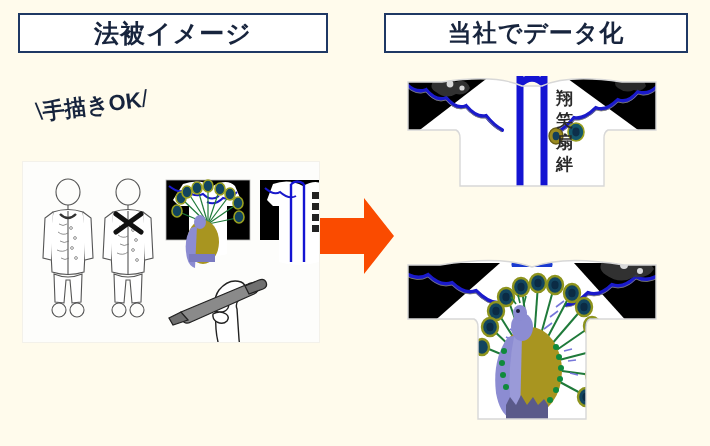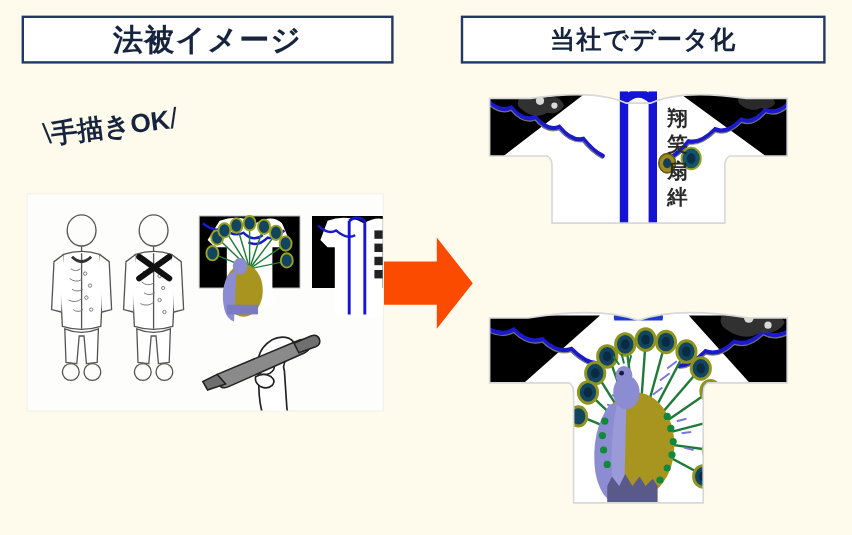--- a/index.html
+++ b/index.html
@@ -22,21 +22,21 @@
   }
   .hdr span{
     color:#17243d;
     font-weight:bold;
     letter-spacing:1px;
     white-space:nowrap;
   }
   #hdr-left{left:18px;top:13px;width:310px;height:40px;}
   #hdr-left span{font-size:25px;}
   #hdr-right{left:384px;top:13px;width:304px;height:40px;}
-  #hdr-right span{font-size:21px;}
+  #hdr-right span{font-size:24px;}
 
   
   #note{
     position:absolute;left:36px;top:98px;
     transform:rotate(-7deg);transform-origin:left center;
     color:#17243d;font-size:22px;font-weight:bold;
     white-space:nowrap;letter-spacing:0px;
   }
   #note .slash{font-weight:400;font-size:24px;display:inline-block;}
 

